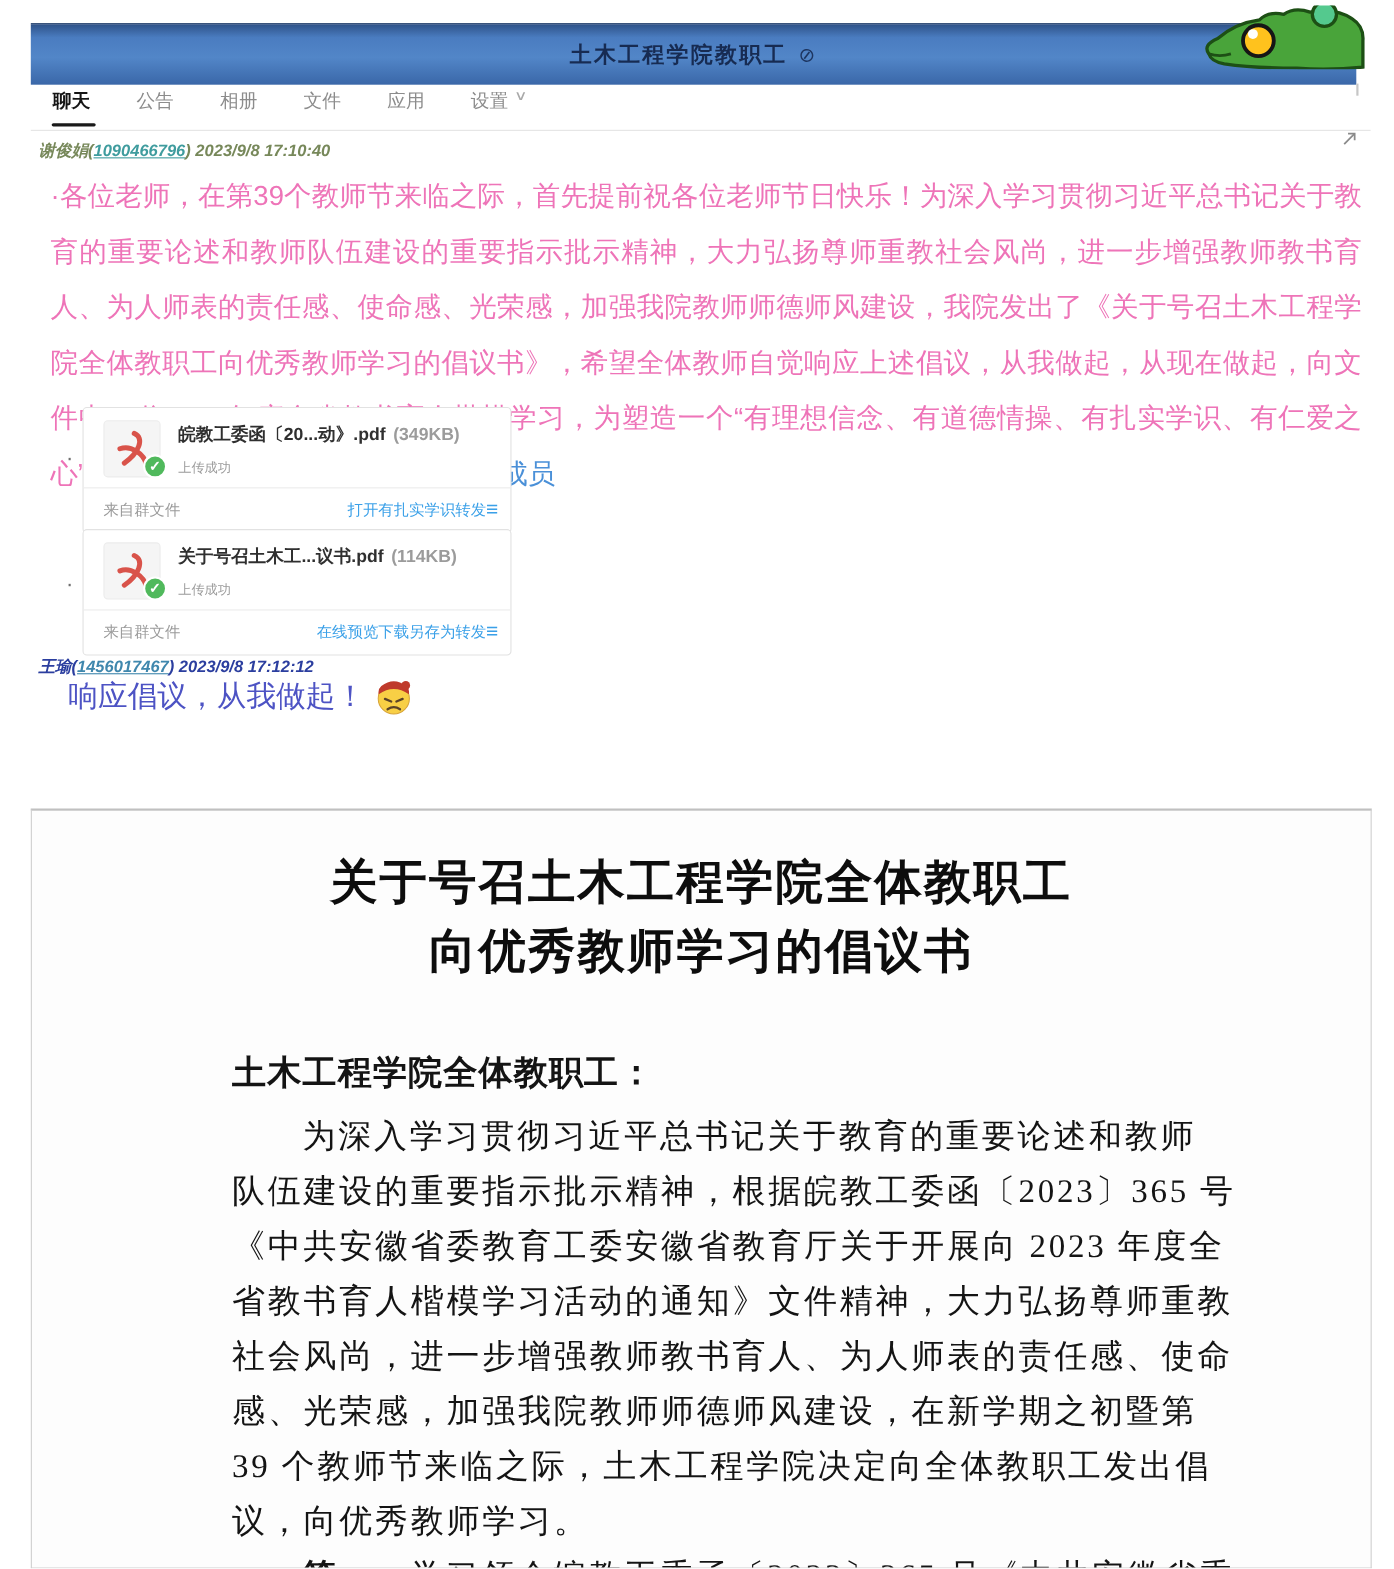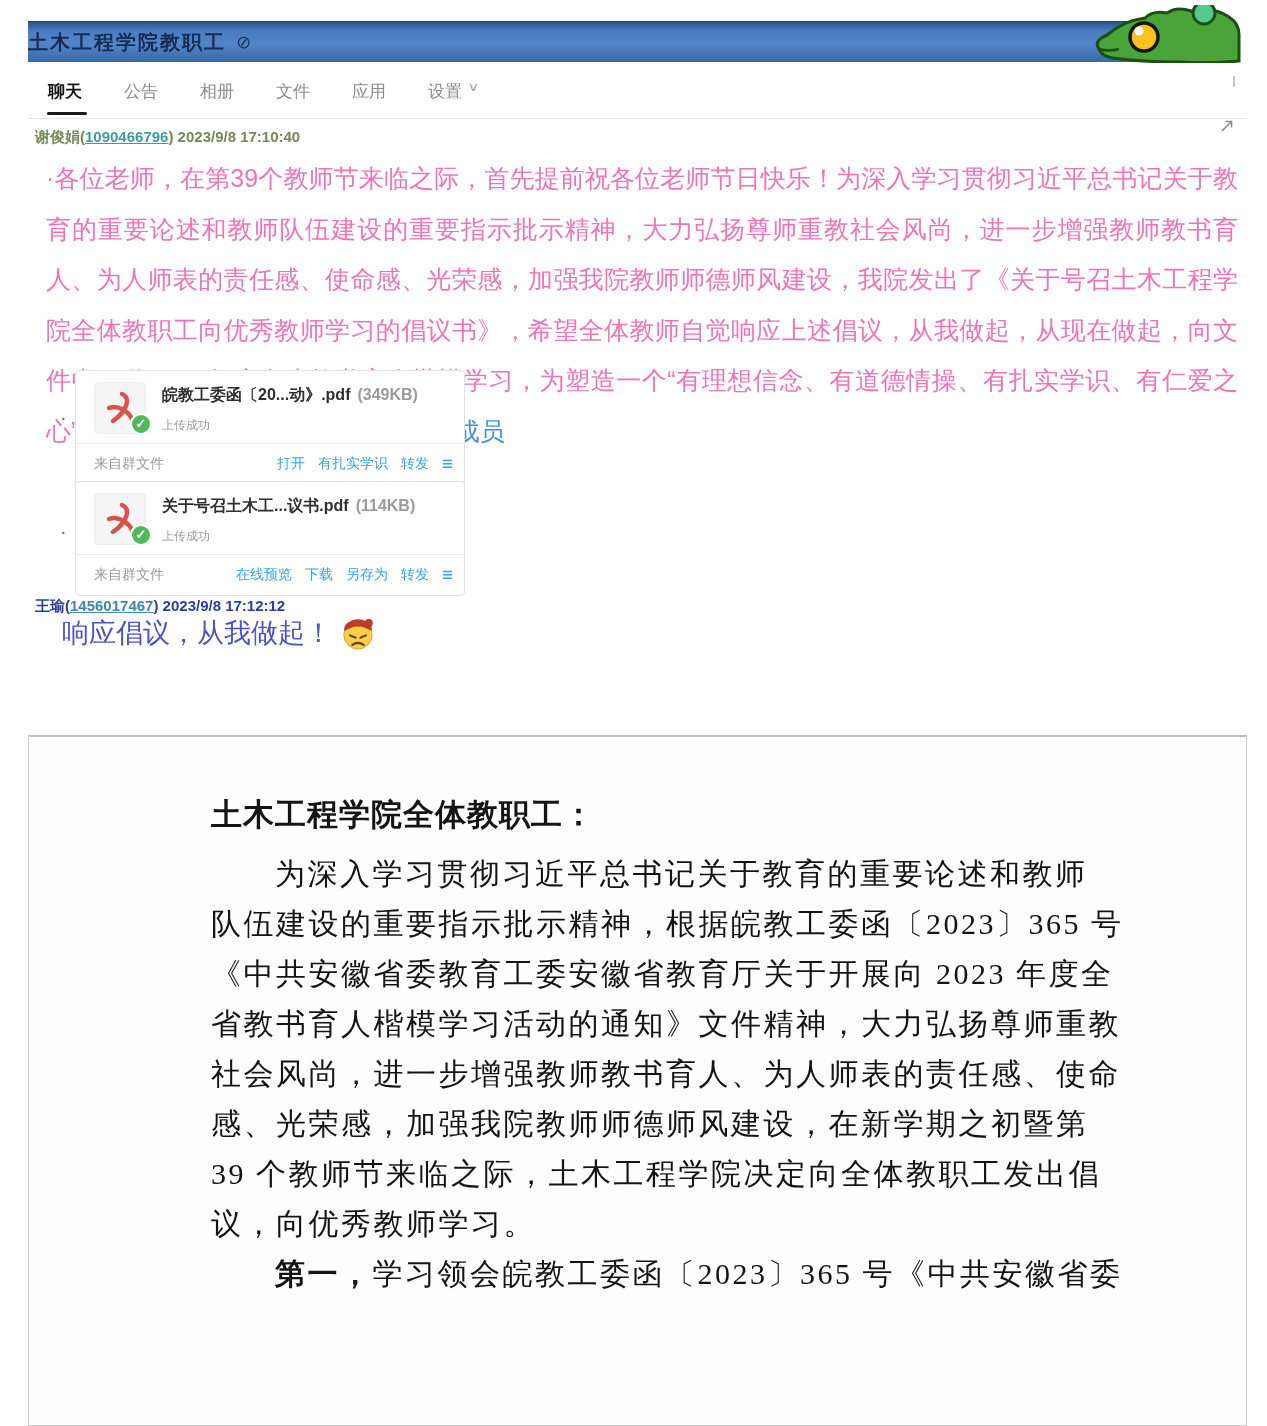--- a/index.html
+++ b/index.html
@@ -2,42 +2,42 @@
 <html><head>
 <meta charset="utf-8">
 <style>
   * { margin:0; padding:0; box-sizing:border-box; }
   html,body { background:#ffffff; }
   body { font-family:"Liberation Sans", sans-serif; }
   .screen { position:relative; width:1267px; height:1426px; background:#fff; overflow:hidden; }
 
   
   .titlebar {
-    position:absolute; left:28px; top:21px; width:1205px; height:41px;
+    position:absolute; left:28px; top:21px; width:1205px; height:56px;
     background:linear-gradient(180deg,#2e5288 0%, #4a7cc0 22%, #5286c8 55%, #3a67a8 100%);
     border-top:1px solid #24426e;
-    display:flex; align-items:center; justify-content:flex-start;
+    display:flex; align-items:center; justify-content:center;
   }
   .titlebar-title { color:#172b52; font-size:20px; font-weight:bold; letter-spacing:2px; display:flex; align-items:center; gap:10px; }
   .edit-glyph { font-size:18px; font-weight:normal; color:#1d3560; transform:rotate(-8deg); }
 
   .croc { position:absolute; left:1091px; top:5px; width:150px; height:58px; }
 
   
   .tabs { position:absolute; left:48px; top:80px; display:flex; gap:42px; font-size:17px; color:#8c8c8c; }
   .tab { cursor:default; display:flex; align-items:flex-start; gap:7px; }
   .tab.active { color:#151515; font-weight:bold; }
   .chev { font-size:12px; color:#a9a9a9; transform:scaleX(1.4); }
   .tab-underline { position:absolute; left:47px; top:112px; width:40px; height:3px; background:#1a1a1a; border-radius:2px; }
   .divider { position:absolute; left:28px; top:118px; width:1218px; height:1px; background:#e4e4e4; }
   .scroll-tick { position:absolute; left:1233px; top:76px; width:2px; height:11px; background:#c6c6c6; }
   .expand-ic { position:absolute; left:1218px; top:117px; width:18px; height:18px; }
 
   
-  .msg-header { position:absolute; font-size:15px; font-weight:bold; }
+  .msg-header { position:absolute; font-size:15px; font-weight:bold;font-style:italic; }
   .hdr-1 { left:35px; top:128px; color:#77885a; }
   .hdr-2 { left:35px; top:597px; color:#2b3e9f; }
   .uid-link { text-decoration:underline; cursor:pointer; }
   .hdr-1 .uid-link { color:#3f9c9e; }
   .hdr-2 .uid-link { color:#3f87ad; }
   .msg1-body {
     position:absolute; left:46px; top:153px; width:1192px;
     font-size:25px; line-height:50.5px; color:#ee74b8; font-weight:500;
     text-align:justify;
   }
@@ -57,21 +57,21 @@
   .file-main { position:relative; display:flex; gap:16px; padding:11px 12px 9px 18px; min-height:66px; }
   .file-icon-box { width:52px; height:52px; background:#f5f5f5; border:1px solid #ececec; border-radius:4px; display:flex; align-items:center; justify-content:center; flex:0 0 52px; }
   .check-badge { position:absolute; left:54px; top:42px; width:22px; height:22px; background:#50b95c; border:2px solid #fff; border-radius:50%; color:#fff; font-size:13px; line-height:18px; text-align:center; font-weight:bold; }
   .file-info { padding-top:3px; }
   .file-name-row { font-size:16px; }
   .file-name { font-weight:bold; color:#2f2f2f; }
   .file-size { color:#9b9b9b; font-size:16px; margin-left:7px;font-weight:bold; }
   .file-status { margin-top:11px; font-size:12px; color:#9b9b9b; }
   .file-footer { display:flex; justify-content:space-between; align-items:center; border-top:1px solid #ececec; padding:9px 12px 9px 18px; font-size:14px; }
   .file-source { color:#9b9b9b; }
-  .file-actions { display:flex; gap:13px; color:#3aa0e8; align-items:center; font-weight:500; }
+  .file-actions { display:flex; color:#3aa0e8; align-items:center; font-weight:500; }
   .file-actions span { cursor:pointer; }
   .menu-glyph { font-size:19px; font-weight:bold; letter-spacing:-1px; }
 
   
   .doc {
     position:absolute; left:28px; top:735px; width:1219px; height:691px;
     background:#fdfdfd; border:1px solid #cfcfcf; border-top:2px solid #c0c0c0;
     overflow:hidden;
   }
   .doc-title { margin-top:34px; text-align:center; font-size:43px; font-weight:bold; color:#0d0d0d; line-height:63px; font-family:"Liberation Serif", serif; letter-spacing:2px; }
@@ -208,20 +208,24 @@
       <circle cx="18" cy="20" r="15" fill="#f8cf45" stroke="#d7a43a" stroke-width="1"></circle>
       <path d="M3.5 16 Q18 6 32.5 16 Q33.5 11 30 8 Q18 -1 6 8 Q2.5 11 3.5 16 Z" fill="#bf3a2b"></path>
       <circle cx="29.5" cy="7.5" r="4.2" fill="#bf3a2b"></circle>
       <path d="M9.5 20.5 L15.5 23" stroke="#5a4328" stroke-width="2.2" stroke-linecap="round" fill="none"></path>
       <path d="M26.5 20.5 L20.5 23" stroke="#5a4328" stroke-width="2.2" stroke-linecap="round" fill="none"></path>
       <path d="M12 30.5 Q18 26.5 24 30.5" stroke="#5a4328" stroke-width="2.2" stroke-linecap="round" fill="none"></path>
     </svg>
   </div>
 
   <div class="doc">
+    <div class="doc-title">
+      <div>关于号召土木工程学院全体教职工</div>
+      <div>向优秀教师学习的倡议书</div>
+    </div>
     <div class="doc-body">
       <div class="doc-salutation">土木工程学院全体教职工：</div>
       <div class="doc-line indent">为深入学习贯彻习近平总书记关于教育的重要论述和教师</div>
       <div class="doc-line">队伍建设的重要指示批示精神，根据皖教工委函〔2023〕365 号</div>
       <div class="doc-line">《中共安徽省委教育工委安徽省教育厅关于开展向 2023 年度全</div>
       <div class="doc-line">省教书育人楷模学习活动的通知》文件精神，大力弘扬尊师重教</div>
       <div class="doc-line">社会风尚，进一步增强教师教书育人、为人师表的责任感、使命</div>
       <div class="doc-line">感、光荣感，加强我院教师师德师风建设，在新学期之初暨第</div>
       <div class="doc-line">39 个教师节来临之际，土木工程学院决定向全体教职工发出倡</div>
       <div class="doc-line">议，向优秀教师学习。</div>

